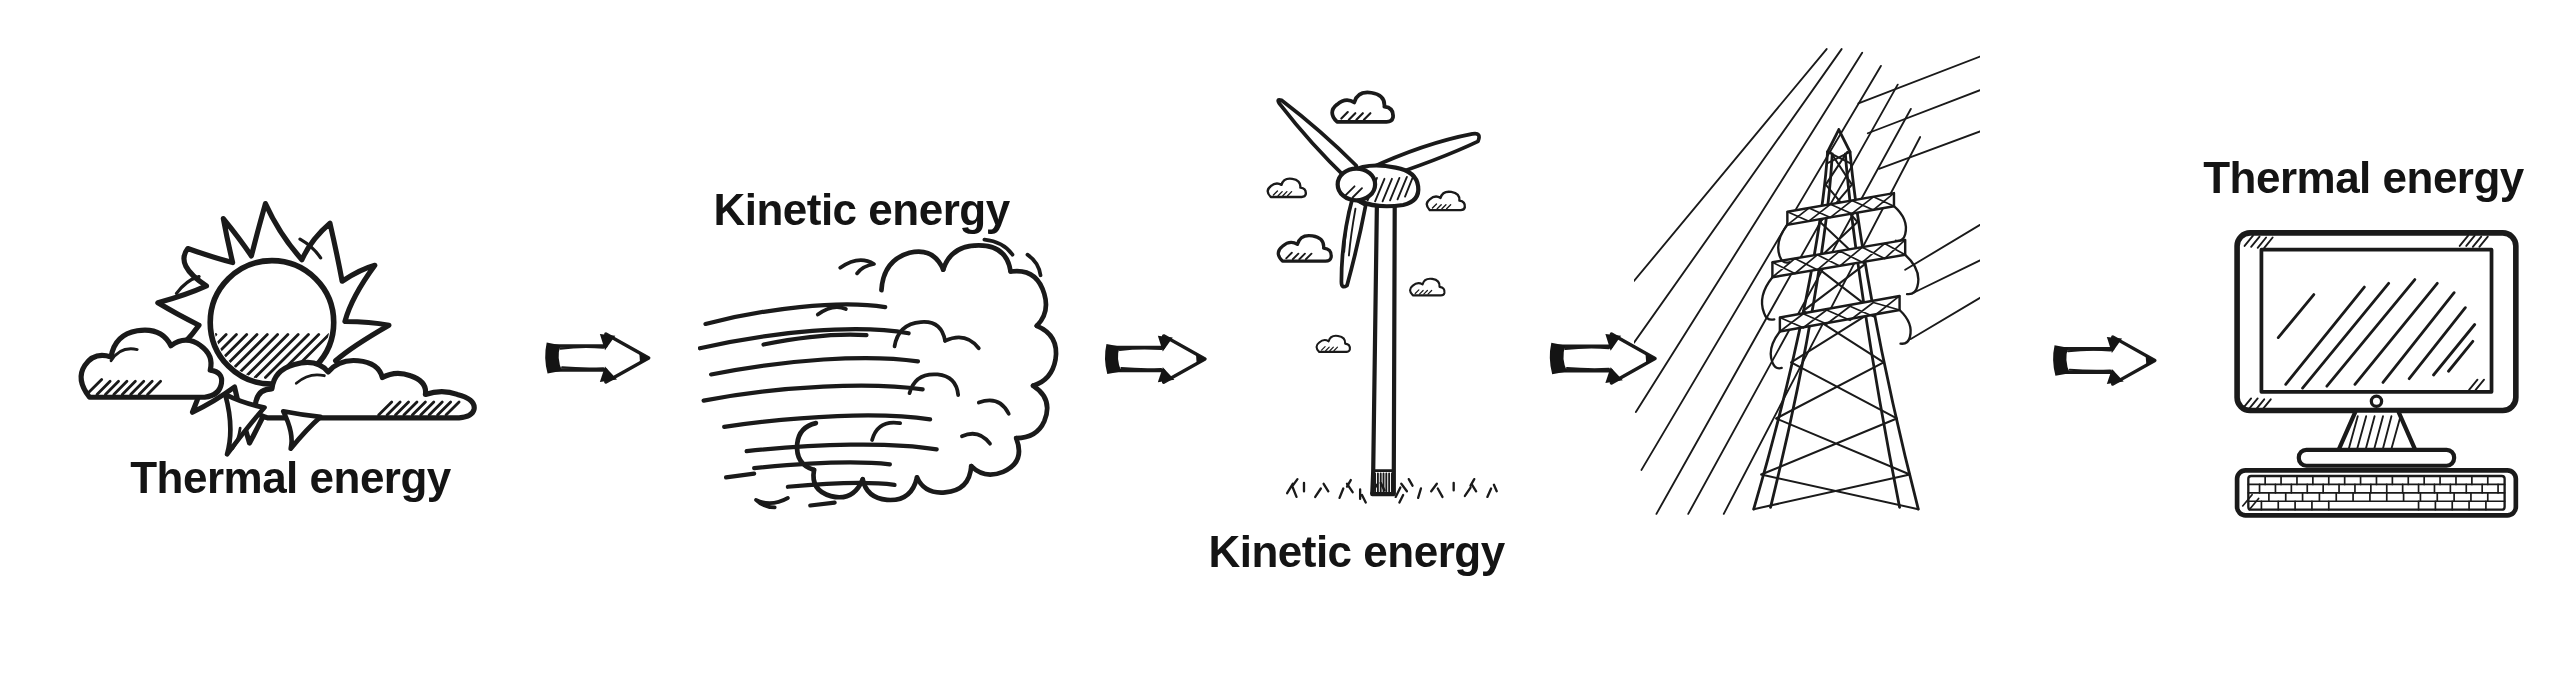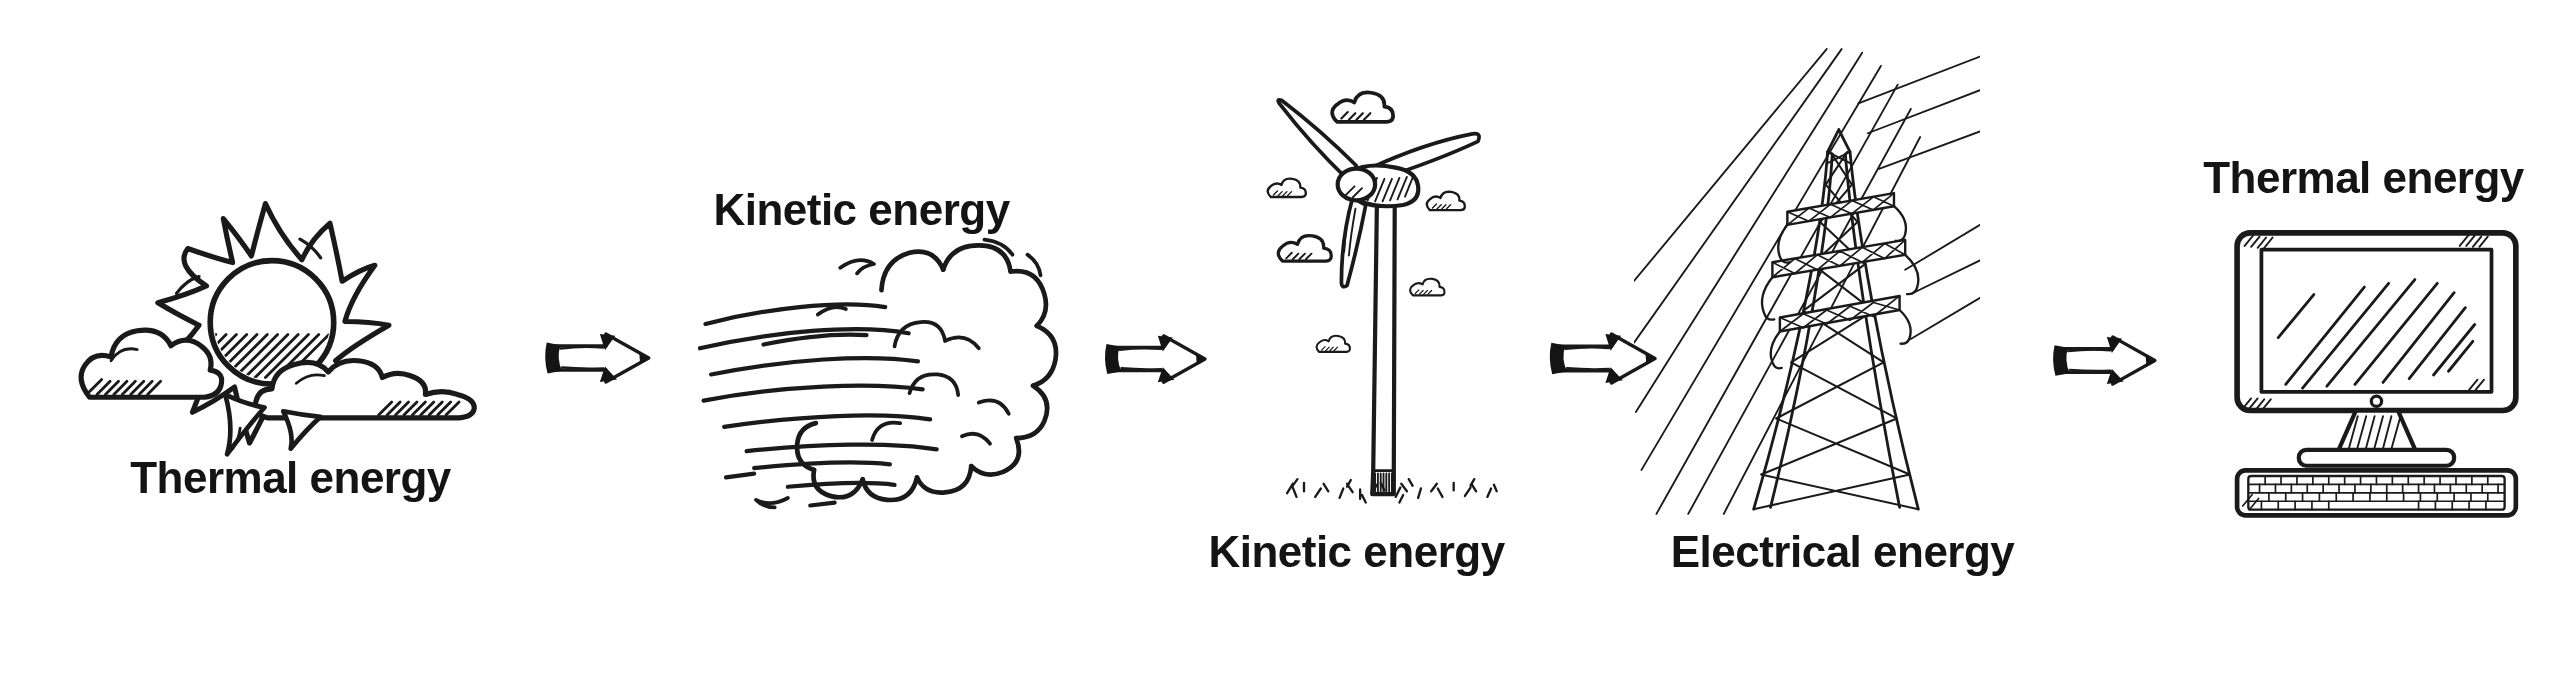--- a/index.html
+++ b/index.html
@@ -211,21 +211,20 @@
       <g class="ink" stroke-width="2.5">
         <path d="M164 190q-14 18 -8 34q3 8 10 6"></path>
         <path d="M278 170q16 14 12 30q-2 8 -10 7"></path>
         <path d="M148 246q-16 20 -9 38q3 9 11 7"></path>
         <path d="M290 222q18 16 13 34q-2 9 -11 8"></path>
         <path d="M156 304q-14 18 -8 33q3 8 10 6"></path>
         <path d="M284 281q15 14 11 29q-2 8 -10 7"></path>
       </g>
     </svg>
   </div>
-  <div class="stage-label" style="left:1632px;top:527px">Electrical energy</div>
 
   <div class="icon-box" style="left:2049px;top:331px;width:114px;height:59px">
     <svg viewBox="0 0 130 70">
       <path class="ink fillwhite" stroke-width="4" d="M10,21 L73,21 L73,7 L123,35 L73,63 L73,49 L10,49 Q6,35 10,21 Z"></path>
       <path class="blob" d="M4,17 Q0,35 5,53 L22,50 Q15,35 20,20 Z"></path>
       <path class="blob" d="M66,7 L84,9 L72,26 Z"></path>
       <path class="blob" d="M66,63 L86,60 L72,45 Z"></path>
       <path class="blob" d="M112,29 L124,35 L113,42 Z"></path>
       <path class="ink" stroke-width="2.5" d="M20,24 Q45,21 70,23 M22,46 Q45,48 70,47"></path>
     </svg>

